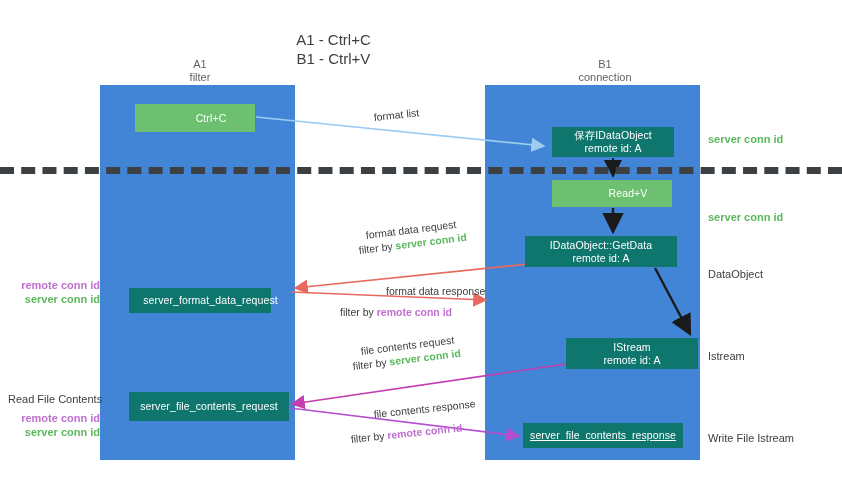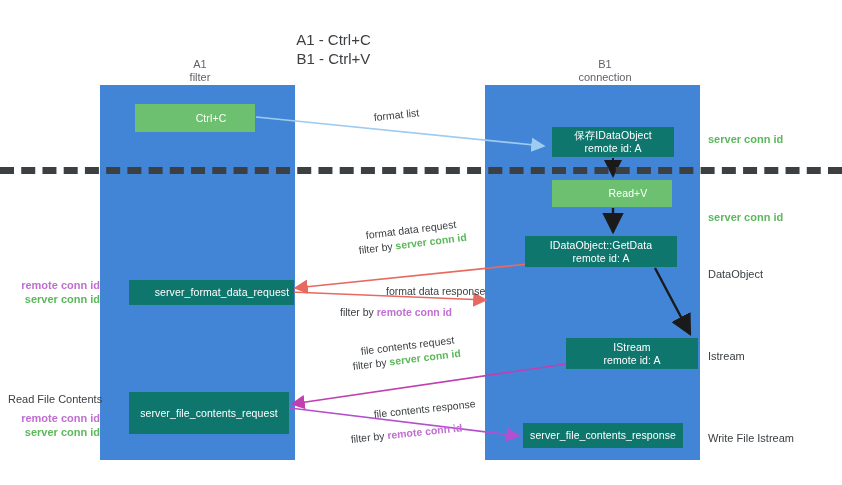--- a/index.html
+++ b/index.html
@@ -54,25 +54,25 @@
     white-space:pre-line;
     letter-spacing:0.1px;
   }
   .green{background:#6cc070;padding-left:32px;}
   .orange{background:#0f766e;}
 
   #box-ctrlc{left:135px;top:104px;width:120px;height:28px;}
   #box-idataobject{left:552px;top:127px;width:122px;height:30px;}
   #box-ctrlv{left:552px;top:180px;width:120px;height:27px;}
   #box-getdata{left:525px;top:236px;width:152px;height:31px;}
-  #box-fmt-req{left:129px;top:280px;width:165px;height:25px;padding-left:21px;}
+  #box-fmt-req{left:129px;top:288px;width:142px;height:25px;padding-left:21px;}
   #box-fmt-resp{left:490px;top:287px;width:156px;height:25px;}
   #box-istream{left:566px;top:338px;width:132px;height:31px;}
-  #box-file-req{left:129px;top:392px;width:160px;height:42px;}
-  #box-file-resp{left:523px;top:423px;width:160px;height:25px;}
+  #box-file-req{left:129px;top:392px;width:160px;height:29px;}
+  #box-file-resp{left:523px;top:423px;width:160px;height:25px;text-decoration:underline;}
 
   
   .side{font-size:11px;line-height:14px;}
   .green-t{color:#5cb85c;font-weight:bold;}
   .purple-t{color:#c councillor;}
   .purple-t{color:#c06fd0;font-weight:bold;}
   .plain-t{color:#3c4043;}
 
   #lbl-server-1{left:708px;top:132px;}
   #lbl-server-2{left:708px;top:210px;}

